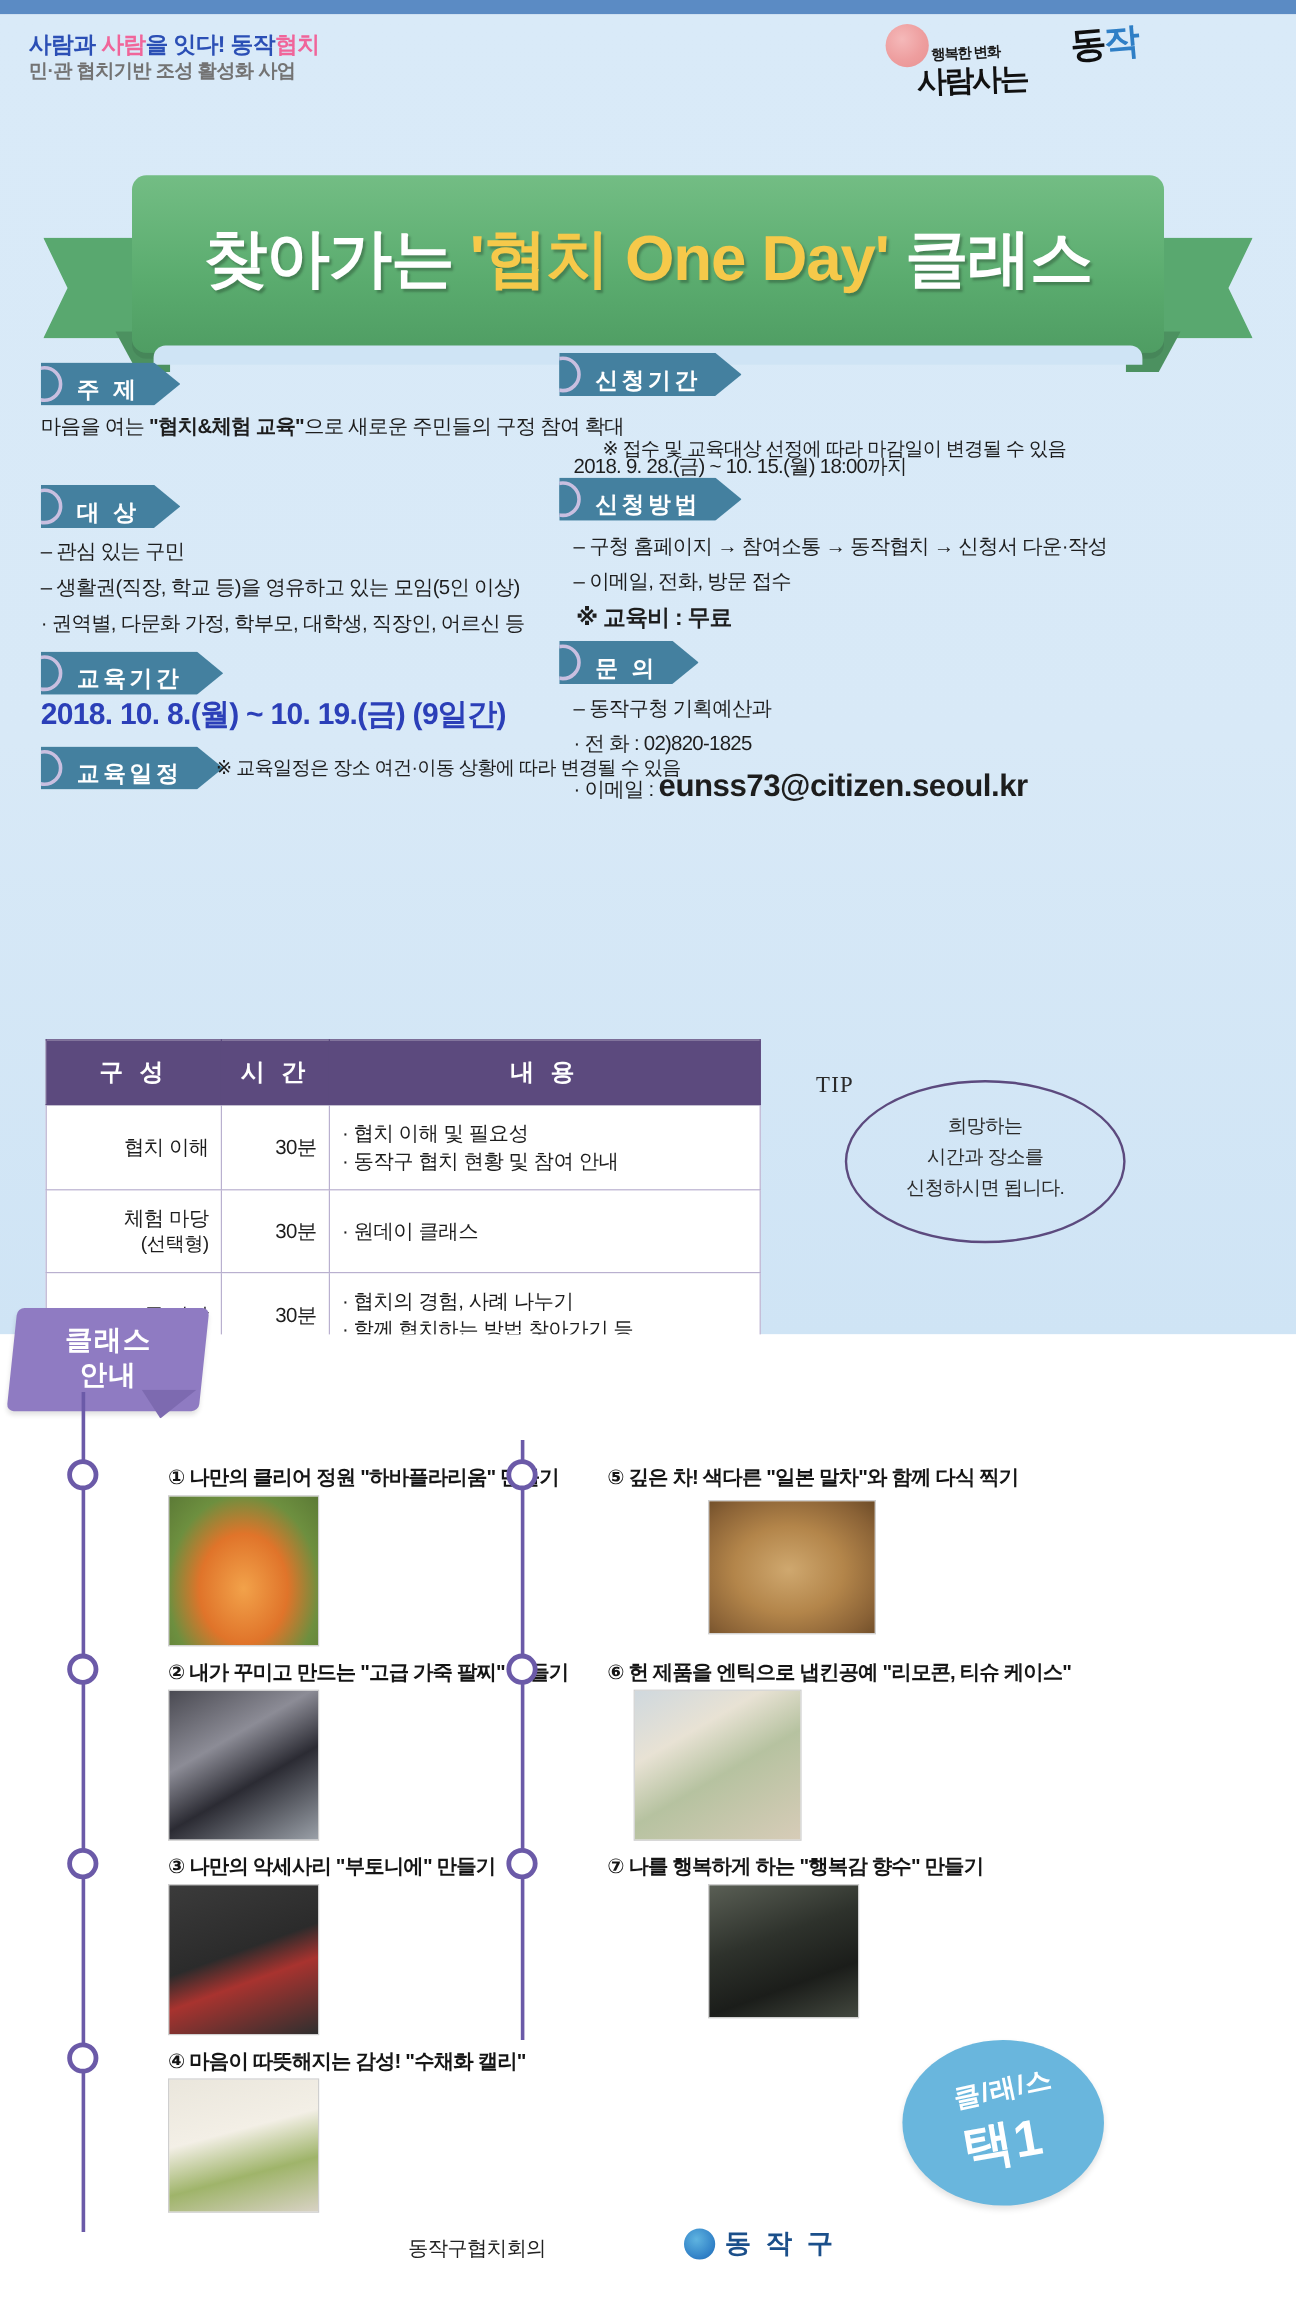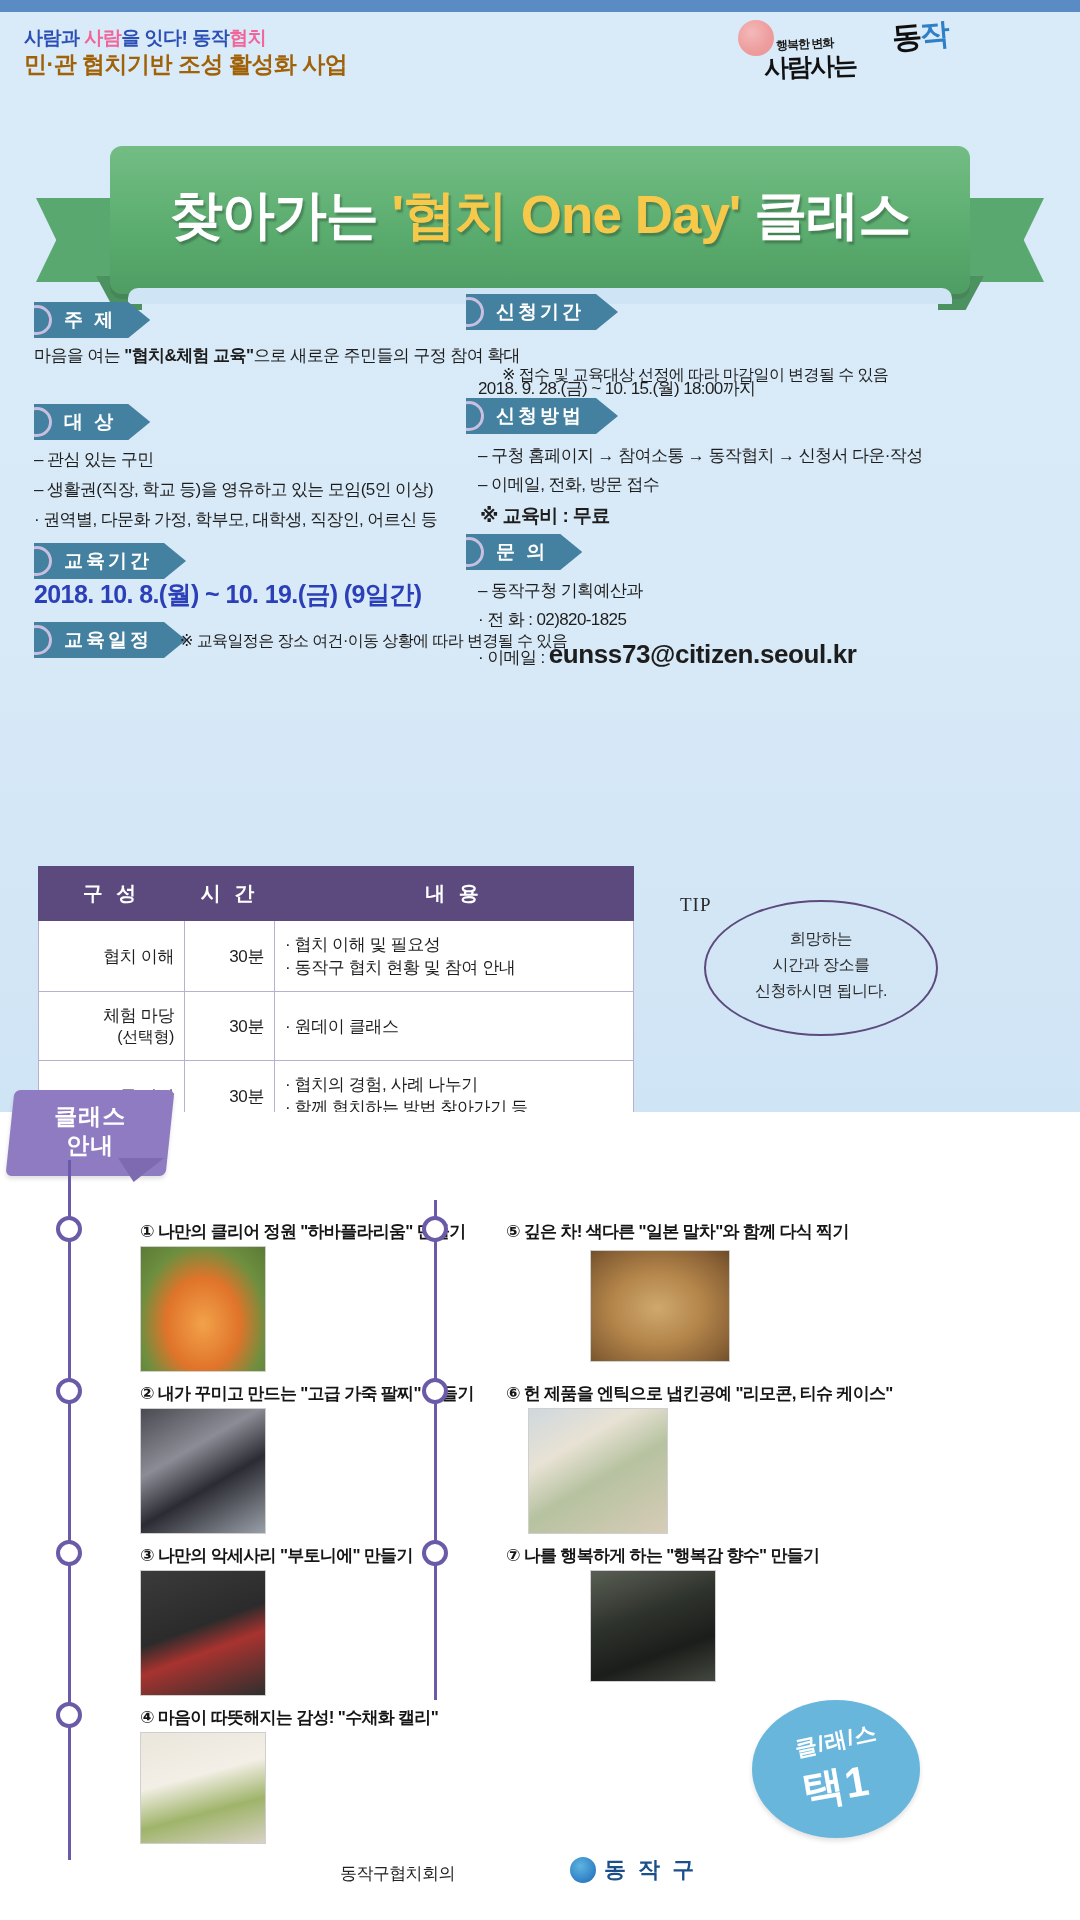--- a/index.html
+++ b/index.html
@@ -16,21 +16,21 @@
 
   
   .panel {
     position:absolute; left:0; top:12px; width:1080px; height:1100px;
     background: linear-gradient(180deg,#d9eaf8 0%, #d8e9f7 55%, #cfe4f5 100%);
   }
 
   
   .hdr { position:absolute; left:24px; top:26px; line-height:1.28; }
   .hdr-l1 { font-size:19px; font-weight:bold; letter-spacing:-0.5px; }
-  .hdr-l2 { font-size:23px; font-weight:bold; color:#a16207; letter-spacing:-0.5px; }
+  .hdr-l2 { font-size:16px; font-weight:bold; color:#737373; letter-spacing:-0.5px; }
   .c-blue { color:#2b4fb5; }
   .c-dblue{ color:#2b4fb5; }
 
   
   .logo { position:absolute; right:22px; top:14px; width:230px; height:64px; }
   .logo .dot {
     position:absolute; left:10px; top:6px; width:36px; height:36px; border-radius:50%;
     background: radial-gradient(circle at 38% 35%, #f6b6b6 0%, #ef9a9a 55%, #e98c8c 100%);
     opacity:.95;
   }
@@ -73,21 +73,21 @@
     white-space:nowrap;
   }
   .ribbon .title .yellow { color:#f6c94a; }
   .ribbon-bottom {
     position:absolute; left:128px; top:168px; width:824px; height:16px;
     background:#cfe4f5; border-top-left-radius:10px; border-top-right-radius:10px;
   }
 
   
   .tag {
-    position:absolute; height:36px; display:flex; align-items:center;
+    position:absolute; height:36px; display:flex; align-items:flex-end;
     background:#44809f; color:#fff; font-size:19px; font-weight:bold;
     padding-left:30px; padding-right:34px; letter-spacing:3px;
   }
   .tag.arrow { clip-path: polygon(0 0, calc(100% - 22px) 0, 100% 50%, calc(100% - 22px) 100%, 0 100%); }
   .tag .ring {
     position:absolute; left:-12px; top:3px; width:30px; height:30px;
     border-radius:50%; border:3px solid #c9bfe0; background:#44809f;
   }
 
   .txt { position:absolute; font-size:17px; color:#1d1d1d; line-height:1.55; letter-spacing:-0.6px; }

